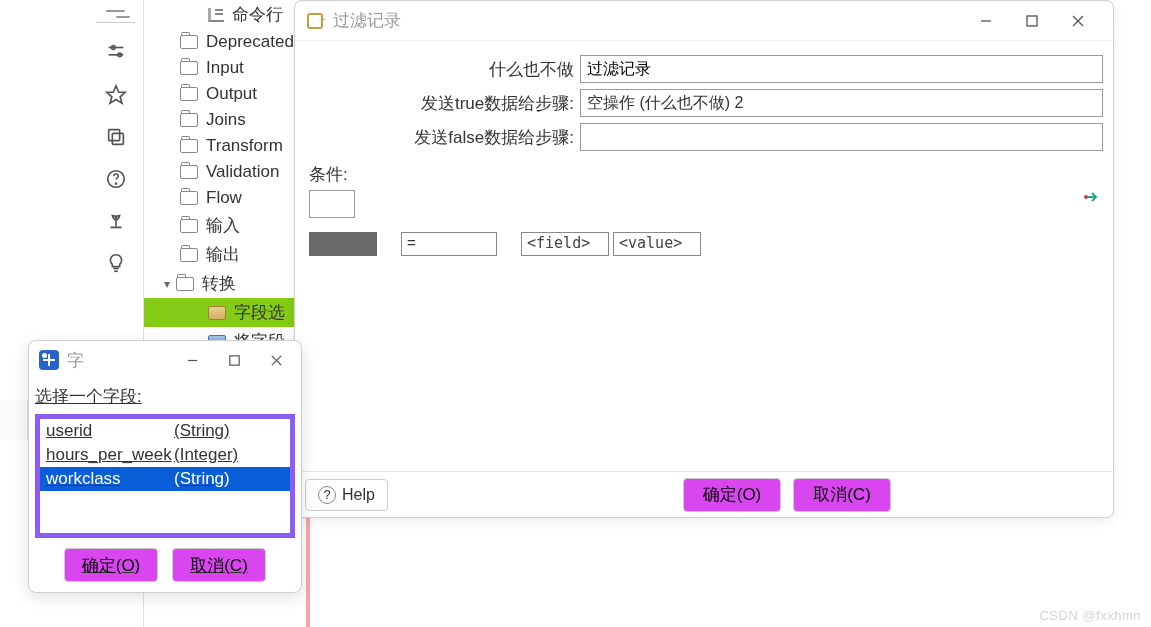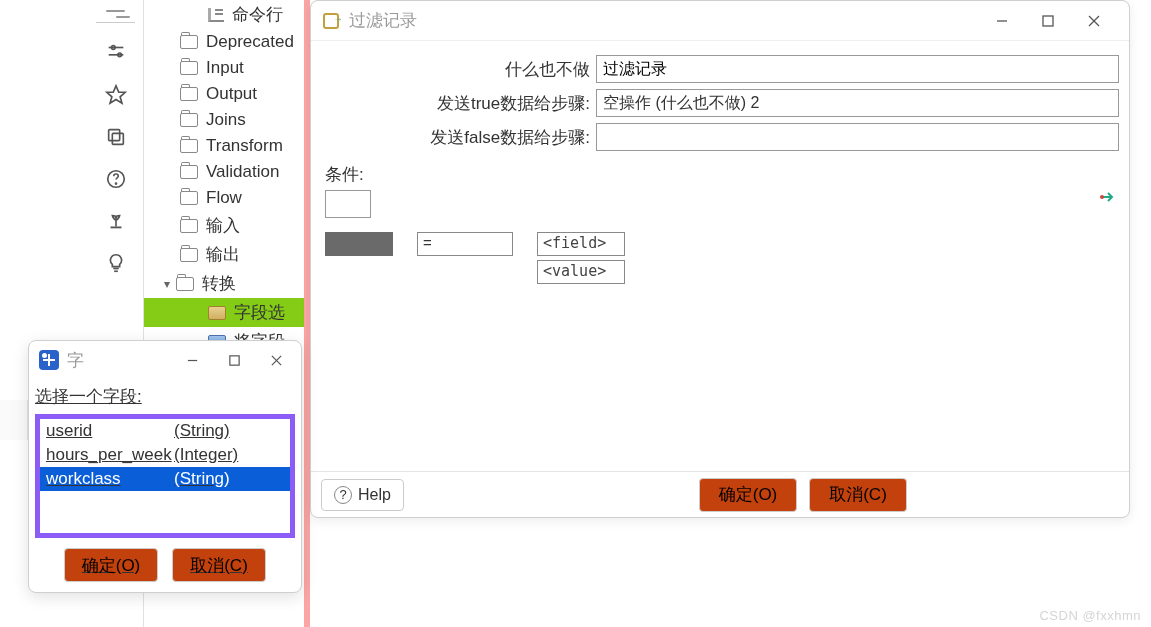--- a/index.html
+++ b/index.html
@@ -54,21 +54,21 @@
     }
     
     
     .tree-panel {
       position: absolute;
       left: 144px;
       top: 0;
       width: 166px;
       height: 627px;
       background: #fff;
-      border-right: 6px solid #fca5a5;
+      border-right: 4px solid #fca5a5;
       overflow: hidden;
       font-size: 17px;
     }
     .tree-item {
       display: flex;
       align-items: center;
       padding: 3px 0 3px 36px;
       white-space: nowrap;
       cursor: default;
     }
@@ -117,21 +117,21 @@
       border-bottom: 2px solid #888;
       position: relative;
     }
     .tiny-icon::after{content:"";position:absolute;left:4px;top:1px;width:8px;height:2px;background:#888;box-shadow:0 4px 0 #888;}
     
     .tree-gap { height: 285px; }
     
     
     .dialog-main {
       position: absolute;
-      left: 310px;
+      left: 294px;
       top: 0;
       width: 820px;
       height: 518px;
       background: #fff;
       border: 1px solid #cfcfcf;
       border-radius: 8px;
       box-shadow: 0 3px 12px rgba(0,0,0,0.08);
     }
     .titlebar {
       height: 40px;
@@ -209,21 +209,21 @@
     .dark-box {
       width: 68px; height: 24px;
       background: #6a6a6a;
     }
     .op-box {
       width: 96px; height: 24px;
       border: 1px solid #888;
       padding: 1px 5px;
       font-size: 15px;
     }
-    .field-stack { display: flex; flex-direction: column; gap: 4px; }
+    .field-stack { display: flex; flex-direction: row; gap: 4px; }
     .field-box {
       width: 88px; height: 24px;
       border: 1px solid #888;
       font-family: monospace;
       font-size: 15px;
       padding: 1px 5px;
       color: #444;
     }
     
     .arrow-icon {
@@ -260,21 +260,21 @@
       border-radius: 50%;
       display: flex; align-items: center; justify-content: center;
       font-size: 13px;
     }
     .dlg-bottom .spacer { flex: 1; }
     .action-btn {
       height: 34px;
       min-width: 98px;
       border: 1px solid #ccc;
       border-radius: 4px;
-      background: #c2410c;
+      background: #d946ef;
       font-size: 17px;
       margin-right: 12px;
       cursor: pointer;
     }
     .dlg-bottom .right-pad { width: 200px; }
     
     
     .dialog-picker {
       position: absolute;
       left: 28px;

